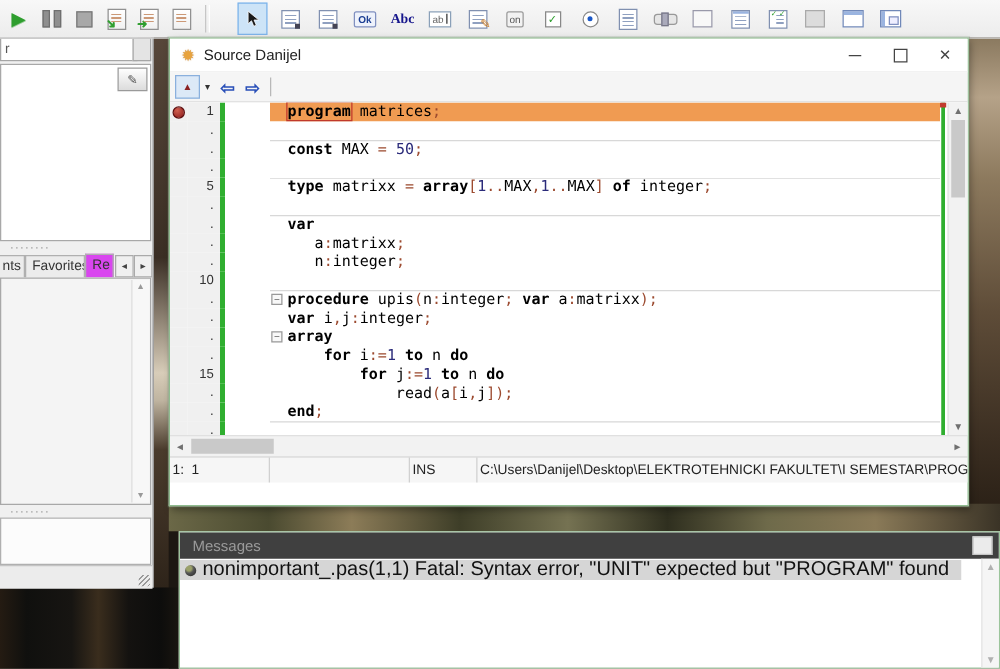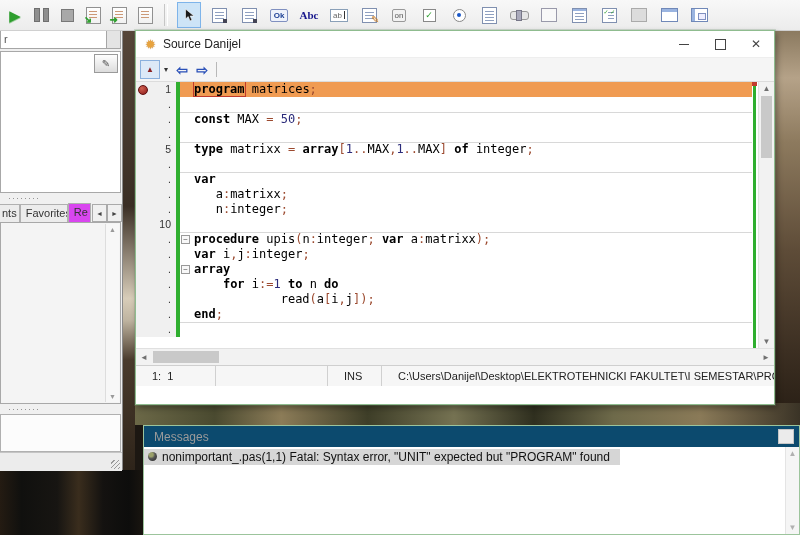--- a/index.html
+++ b/index.html
@@ -24,21 +24,21 @@
   .run-glyph{color:#2e9e2e;font-size:15px;line-height:15px;text-shadow:0 1px 0 #9c9;}
   .pause-bars{display:flex;gap:3px;}
   .pause-bars i{display:block;width:4px;height:12px;background:#8f8f8f;border:1px solid #6f6f6f;}
   .stop-sq{width:11px;height:11px;background:#a8a8a8;border:1px solid #787878;}
   .pi-doc{position:relative;width:13px;height:15px;border:1px solid #919191;background:linear-gradient(#ffffff,#f1f1f1);}
   .pi-doc::after{content:"";position:absolute;left:2px;top:3px;width:8px;height:8px;
     background:repeating-linear-gradient(180deg,#c97 0 1px,transparent 1px 3px);}
   .step-arrow{position:absolute;left:-3px;bottom:-2px;color:#2f9e2f;font-size:10px;line-height:10px;font-weight:bold;}
   .step-into .step-arrow{transform:rotate(45deg);}
   
-  .palette{display:flex;gap:6px;margin-left:2px;}
+  .palette{display:flex;gap:6px;margin-left:15px;}
   .pal-btn{min-width:22px;height:24px;display:flex;align-items:center;justify-content:center;
     border:1px solid transparent;position:relative;}
   .pal-btn.sel{background:#cde4f7;border-color:#7eb4ea;}
   .pi-menu,.pi-popup,.pi-memo,.pi-listbox,.pi-listview,.pi-checklist{width:13px;height:13px;border:1px solid #8090b0;
     background-color:#fff;background-image:repeating-linear-gradient(180deg,#8fa0c0 0 1px,transparent 1px 3px);
     background-position:2px 3px;background-size:9px 8px;background-repeat:no-repeat;position:relative;}
   .pi-listbox{height:15px;background-size:9px 10px;}
   .pi-listview{box-shadow:inset 0 2px 0 #9ab4e0;background-position:2px 4px;}
   .pi-checklist{background-size:6px 8px;background-position:5px 3px;}
   .pi-checklist::before{content:"\2713  \2713";position:absolute;left:1px;top:1px;font-size:6px;color:#2e9e2e;line-height:4px;}
@@ -111,21 +111,21 @@
   .ed-tab.active{background:#fff;height:20px;line-height:20px;border-color:#c8c8c8;}
   .ed-body{position:relative;height:266px;background:#fff;overflow:hidden;}
   .code-rows{position:absolute;left:0;top:0;right:22px;bottom:0;}
   .crow{display:flex;height:15px;font-family:"DejaVu Sans Mono",monospace;font-size:12px;line-height:15px;}
   .bp-cell{width:14px;background:#f0f0f0;display:flex;align-items:center;justify-content:center;}
   .bp-dot{width:8px;height:8px;border-radius:50%;background:radial-gradient(circle at 35% 30%,#d06050,#8b1a1a);
     border:1px solid #5e0f0f;}
   .lnum{width:26px;background:#f0f0f0;text-align:right;padding-right:5px;font-family:"Liberation Sans",sans-serif;
     font-size:10.5px;color:#333;box-sizing:border-box;}
   .chg{width:4px;background:#2fae2f;}
-  .ctext{flex:1;padding-left:14px;position:relative;white-space:pre;color:#000;}
+  .ctext{flex:1;padding-left:14px;position:relative;white-space:pre;color:#000;margin-left:36px;}
   .ctext.divider{box-shadow:inset 0 1px 0 #d8d8d8;}
   .crow.hl .ctext{background:#f09b52;}
   .tk-kw{font-weight:bold;color:#000;}
   .tk-id{color:#000;}
   .tk-sym{color:#9c4a2f;}
   .tk-num{color:#2b2b7a;}
   .err-box{outline:1px solid #c0392b;}
   .fold-box{position:absolute;left:1px;top:3px;width:9px;height:9px;border:1px solid #999;background:#f8f8f8;
     font-size:8px;line-height:7px;text-align:center;color:#555;box-sizing:border-box;font-family:"Liberation Sans",sans-serif;}
   .overview{position:absolute;right:16px;top:0;bottom:0;width:6px;background:#fff;}
@@ -133,35 +133,35 @@
   .overview .redtick{position:absolute;left:0;top:0;width:5px;height:4px;background:#c23b2e;}
   .vscroll{position:absolute;right:0;top:0;bottom:0;width:16px;background:#f2f2f2;border-left:1px solid #e2e2e2;box-sizing:border-box;}
   .vscroll .arr{position:absolute;left:0;right:0;text-align:center;font-size:8px;color:#707070;}
   .vscroll .thumb{position:absolute;left:2px;right:2px;top:14px;height:62px;background:#c9c9c9;}
   .hscroll{height:16px;background:#f2f2f2;border-top:1px solid #e0e0e0;position:relative;}
   .hscroll .arr{position:absolute;top:0;width:16px;height:100%;display:flex;align-items:center;justify-content:center;
     font-size:8px;color:#707070;}
   .hscroll .thumb{position:absolute;left:17px;top:2px;width:66px;bottom:2px;background:#c9c9c9;}
   .statusbar{height:20px;background:#f6f6f6;border-top:1px solid #cfcfcf;display:flex;align-items:center;
     font-size:11px;color:#222;}
-  .st-sec{height:100%;display:flex;align-items:center;border-right:1px solid #d0d0d0;padding-left:16px;
+  .st-sec{height:100%;display:flex;align-items:center;border-right:1px solid #d0d0d0;padding-left:2px;
     white-space:pre;overflow:hidden;box-sizing:border-box;}
   .st-caret{width:80px;}
   .st-empty{width:112px;}
   .st-mode{width:54px;}
   .st-path{flex:1;border-right:none;}
   
   .msg-win{left:143px;top:425px;width:657px;height:110px;background:#fff;border:1px solid #9cc49c;z-index:10;box-sizing:border-box;}
-  .msg-header{height:21px;position:relative;background:#0c4a6e;text-decoration:underline;}
+  .msg-header{height:21px;position:relative;background:#404040;text-decoration:underline;}
   .msg-title{position:absolute;left:10px;top:4px;font-size:12px;color:#9a9a9a;}
   .msg-opt{position:absolute;right:5px;top:3px;width:16px;height:15px;background:#ebebeb;border:1px solid #c6c6c6;box-sizing:border-box;}
   .msg-rows{position:absolute;left:0;top:21px;right:14px;bottom:0;}
   .msg-row-error{height:19px;box-sizing:border-box;background:#f3605d;color:#6b1310;font-size:11.5px;line-height:15px;
     padding-left:6px;border-top:2px dashed #2b2b2b;border-bottom:2px dashed rgba(70,12,10,.6);white-space:nowrap;overflow:hidden;}
-  .msg-row-sel{display:inline-flex;align-items:center;height:16px;background:#d6d6d6;color:#111;font-size:12px;
+  .msg-row-sel{display:inline-flex;align-items:center;height:16px;background:#d6d6d6;color:#111;font-size:16px;
     padding:0 10px 0 4px;margin-top:1px;white-space:nowrap;}
   .msg-sphere{width:9px;height:9px;border-radius:50%;margin-right:5px;flex:0 0 auto;
     background:radial-gradient(circle at 35% 30%,#9aa06a 0 2px,#555 45%,#222 100%);}
   .msg-scroll{position:absolute;right:0;top:21px;bottom:0;width:14px;background:#f5f5f5;border-left:1px solid #e4e4e4;box-sizing:border-box;}
   .msg-scroll .arr{position:absolute;left:0;right:0;text-align:center;font-size:8px;color:#b0b0b0;}
 </style>
 </head>
 <body>
 
 <div class="abs bg-right"></div>
@@ -406,20 +406,26 @@
           <span class="ctext"><span class="fold-box">−</span><span class="tk-kw">array</span></span>
         </div>
         <div class="crow">
           <span class="bp-cell"></span>
           <span class="lnum">.</span>
           <span class="chg"></span>
           <span class="ctext"><span class="tk-id">    </span><span class="tk-kw">for</span><span class="tk-id"> i</span><span class="tk-sym">:=</span><span class="tk-num">1</span><span class="tk-id"> </span><span class="tk-kw">to</span><span class="tk-id"> n </span><span class="tk-kw">do</span></span>
         </div>
         <div class="crow">
           <span class="bp-cell"></span>
+          <span class="lnum">15</span>
+          <span class="chg"></span>
+          <span class="ctext"><span class="tk-id">        </span><span class="tk-kw">for</span><span class="tk-id"> j</span><span class="tk-sym">:=</span><span class="tk-num">1</span><span class="tk-id"> </span><span class="tk-kw">to</span><span class="tk-id"> n </span><span class="tk-kw">do</span></span>
+        </div>
+        <div class="crow">
+          <span class="bp-cell"></span>
           <span class="lnum">.</span>
           <span class="chg"></span>
           <span class="ctext"><span class="tk-id">            read</span><span class="tk-sym">(</span><span class="tk-id">a</span><span class="tk-sym">[</span><span class="tk-id">i</span><span class="tk-sym">,</span><span class="tk-id">j</span><span class="tk-sym">]);</span></span>
         </div>
         <div class="crow">
           <span class="bp-cell"></span>
           <span class="lnum">.</span>
           <span class="chg"></span>
           <span class="ctext"><span class="tk-kw">end</span><span class="tk-sym">;</span></span>
         </div>

